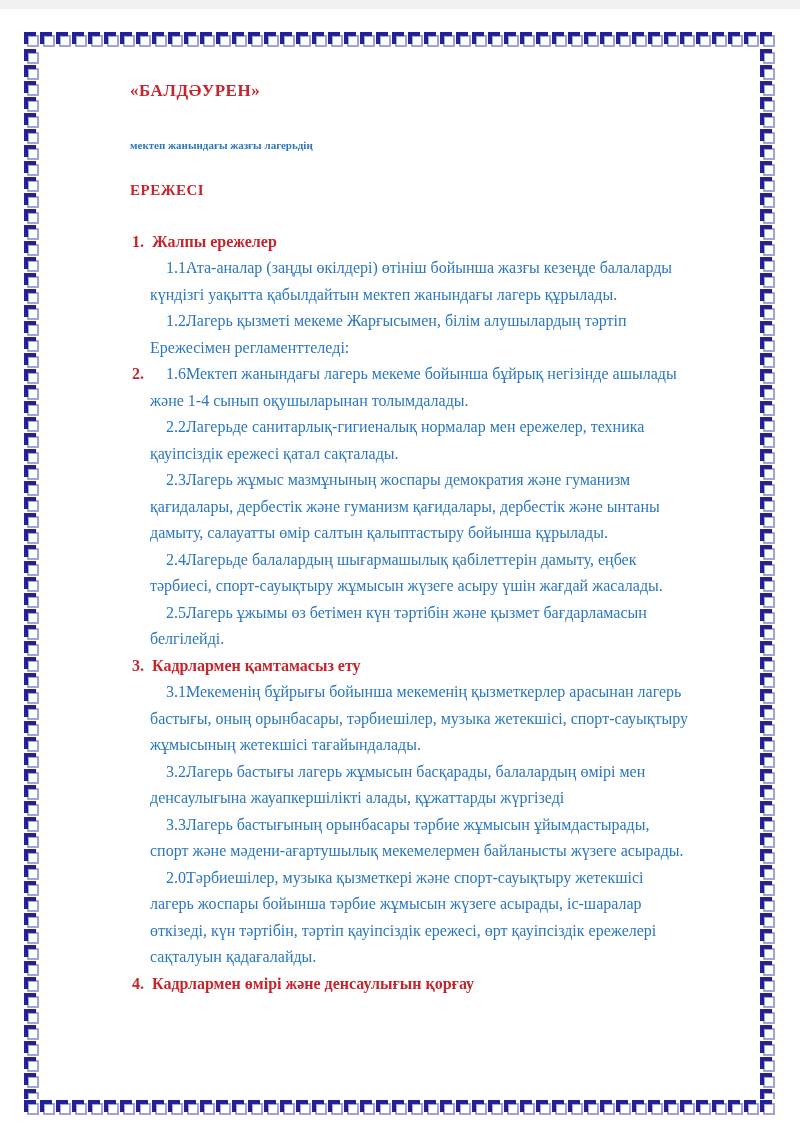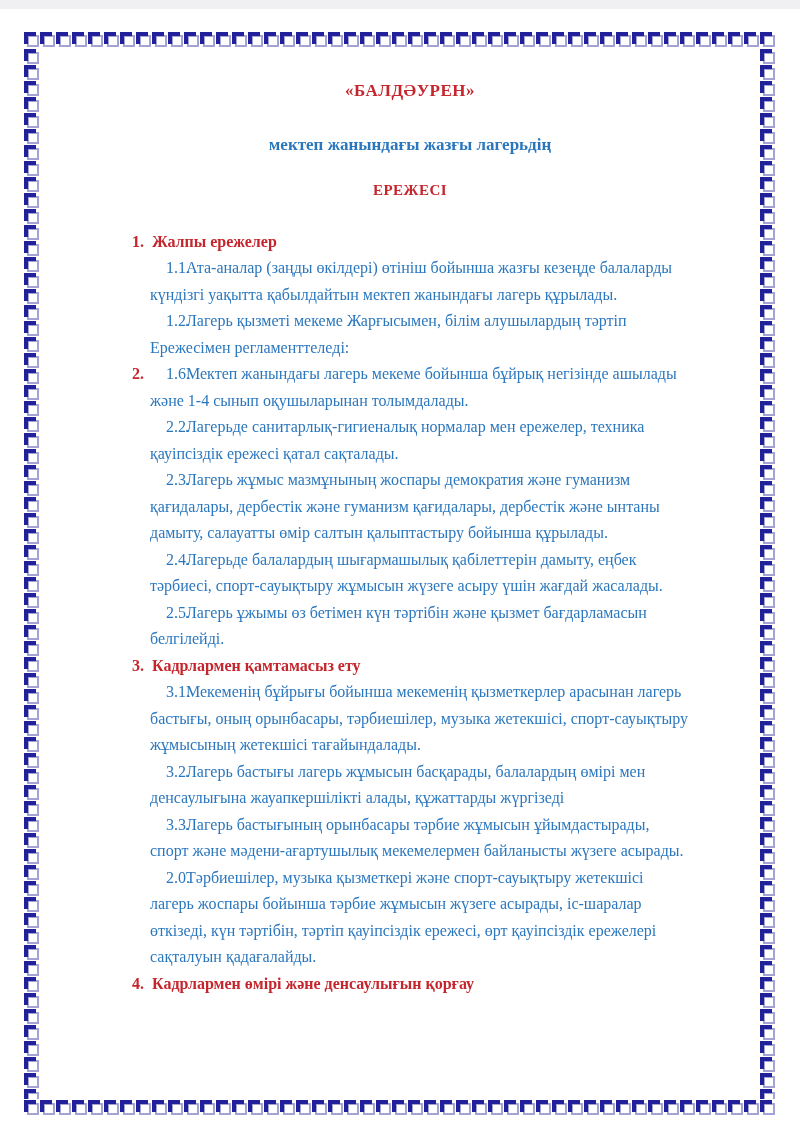--- a/index.html
+++ b/index.html
@@ -32,27 +32,27 @@
     content:""; position:absolute; top:0; left:0;
     width:12px; height:12px; box-sizing:border-box;
     border-top:4px solid var(--border-dark);
     border-left:4px solid var(--border-dark);
   }
   
   .content {
     position:absolute; left:130px; top:0; width:560px;
     font-size:16px; line-height:26.5px; color:var(--body-blue);
   }
-  .doc-header { text-align:center; margin-top:78px; }
+  .doc-header { text-align:left; margin-top:78px; }
   .doc-title {
     color:var(--head-red); font-weight:bold; font-size:17px;
     margin:0 0 27px 0; letter-spacing:0.5px;
   }
   .doc-subtitle {
-    color:var(--body-blue); font-weight:bold; font-size:17px;
+    color:var(--body-blue); font-weight:bold; font-size:11px;
     margin:0 0 19px 0;
   }
   .doc-subtitle2 {
     color:var(--head-red); font-weight:bold; font-size:15px;
     margin:0 0 25px 0; letter-spacing:0.5px;
   }
   .row { position:relative; padding-left:20px; }
   .row .num { position:absolute; left:0; top:0; }
   .row.heading { font-weight:bold; color:var(--head-red); text-indent:2px; }
   .row.heading .num { font-weight:bold; }

